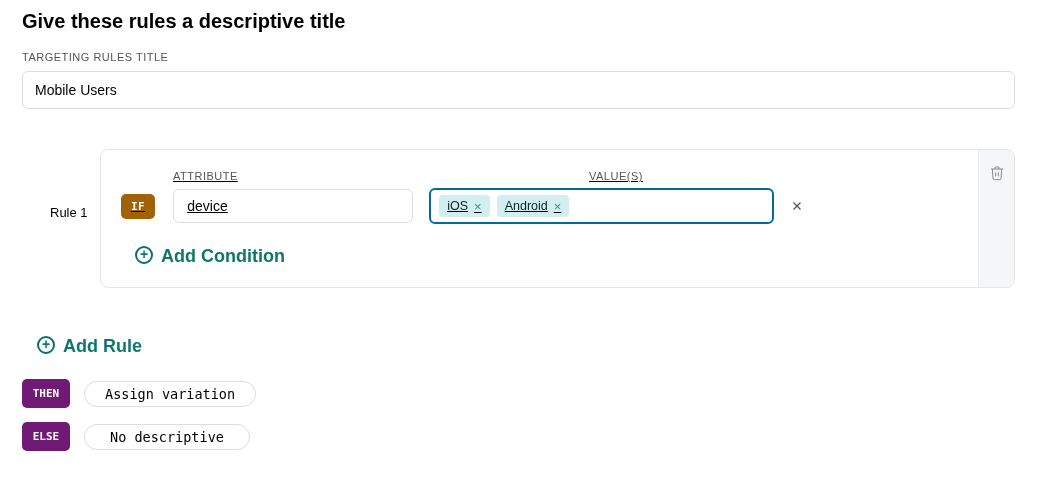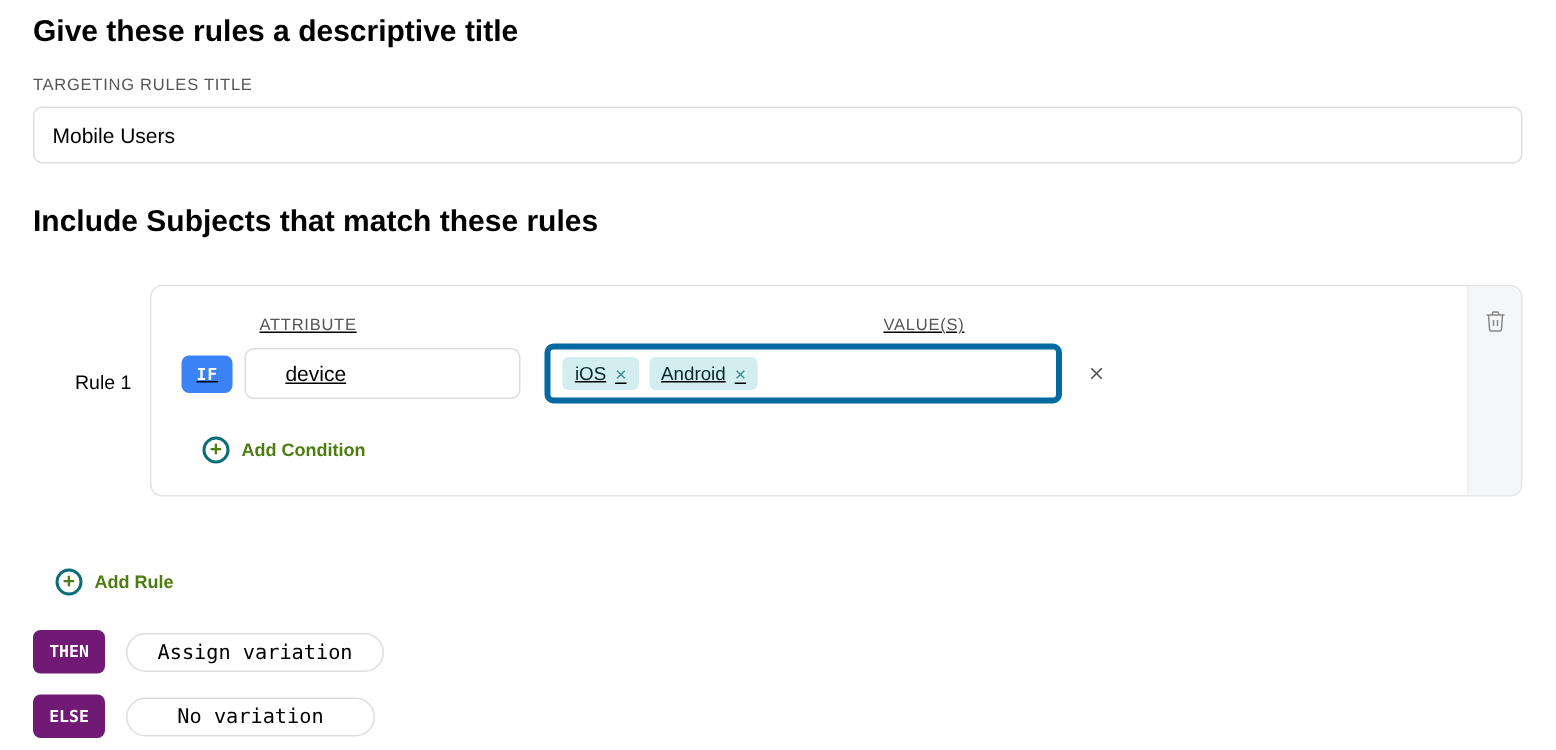--- a/index.html
+++ b/index.html
@@ -14,36 +14,36 @@
     .rule-card { flex: 1; display: flex; border: 1px solid #e5e5e5; border-radius: 8px; margin-top: 12px; background: #fff; }
     .rule-main { flex: 1; padding: 20px 0 20px 20px; text-decoration: underline; }
     .rule-side { width: 36px; background: #f5f6f7; border-left: 1px solid #eee; border-radius: 0 8px 8px 0; display: flex; align-items: flex-start; justify-content: center; padding-top: 14px; }
 
     .cond-head { display: flex; margin-left: 52px; margin-bottom: 6px; }
     .head-attr { width: 200px; font-size: 11px; color: #555; letter-spacing: 0.5px; font-weight: 500; }
     .head-gap { width: 216px; }
     .head-val { font-size: 11px; color: #555; letter-spacing: 0.5px; font-weight: 500; text-align: center; }
 
     .cond-body { display: flex; align-items: center; }
-    .badge { background: #3b82f6; color: #fff; font-size: 11px; font-weight: 700; letter-spacing: 0.5px; padding: 6px 10px; border-radius: 5px; min-width: 34px; text-align: center; font-family: ui-monospace, SFMono-Regular, Menlo, monospace; display: inline-block; }
+    .badge { background: #a16207; color: #fff; font-size: 11px; font-weight: 700; letter-spacing: 0.5px; padding: 6px 10px; border-radius: 5px; min-width: 34px; text-align: center; font-family: ui-monospace, SFMono-Regular, Menlo, monospace; display: inline-block; }
     .badge-sm { font-size: 11px; }
-    .attr-input { width: 184px; border: 1px solid #ddd; border-radius: 6px; padding: 8px 26px; font-size: 14px; margin-left: 8px; font-family: inherit; outline: none; }
+    .attr-input { width: 240px; border: 1px solid #ddd; border-radius: 6px; padding: 8px 13px; font-size: 14px; margin-left: 18px; font-family: inherit; outline: none; }
     .op-select { width: 200px; border: 1px solid #ddd; background: #f7f7f8; border-radius: 6px; padding: 8px 10px; font-size: 14px; margin-left: 16px; display: flex; align-items: center; justify-content: space-between; cursor: pointer; }
     .chev { width: 12px; height: 12px; display: inline-block; }
     .chev svg { width: 12px; height: 12px; stroke: #666; }
 
-    .values-input { display: flex; align-items: center; border: 4px solid #0369a1; border-radius: 6px; padding: 5px 8px; margin-left: 16px; width: 345px; }
+    .values-input { display: flex; align-items: center; border: 2px solid #0369a1; border-radius: 6px; padding: 5px 8px; margin-left: 16px; width: 345px; }
     .chip { background: #d3eef0; color: #07252a; font-size: 12.5px; padding: 4px 8px; border-radius: 4px; margin-right: 7px; display: inline-flex; align-items: center; }
     .chip .x { margin-left: 6px; font-size: 13px; color: #3a8b94; cursor: pointer; line-height: 1; }
     .val-ph { border: none; outline: none; font-size: 14px; flex: 1; font-family: inherit; color: #000; min-width: 100px; padding: 4px; }
 
     .clear-btn { margin-left: 14px; color: #555; cursor: pointer; display: inline-flex; align-items: center; justify-content: center; width: 18px; height: 18px; }
     .clear-btn svg { width: 14px; height: 14px; stroke: #555; }
 
-    .add-link { display: inline-flex; align-items: center; color: #4d7c0f; font-size: 12px; font-weight: 600; cursor: pointer; margin-top: 22px; }
+    .add-link { display: inline-flex; align-items: flex-start; color: #0f766e; font-size: 18px; font-weight: 600; cursor: pointer; margin-top: 22px; }
     .add-link .plus { width: 18px; height: 18px; border: 2px solid #0a6e77; border-radius: 50%; display: inline-flex; align-items: center; justify-content: center; margin-right: 8px; font-size: 14px; line-height: 1; }
     .add-link .plus::before { content: '+'; position: relative; top: -1px; }
 
     .add-rule-row { margin-left: 15px; margin-top: 26px; }
 
     .then-else { margin-top: 22px; }
     .te-row { display: flex; align-items: center; margin-bottom: 14px; }
     .te-badge { background: #701a75; color: #fff; font-size: 11px; font-weight: 700; padding: 8px 10px; border-radius: 5px; font-family: ui-monospace, SFMono-Regular, Menlo, monospace; min-width: 48px; text-align: center; }
     .te-box { border: 1px solid #ddd; border-radius: 16px; padding: 4px 20px; margin-left: 14px; font-size: 13.5px; font-family: ui-monospace, SFMono-Regular, Menlo, monospace; min-width: 166px; text-align: center; }
 
@@ -53,21 +53,20 @@
 </head>
 <body>
 
 
 
 <h2>Give these rules a descriptive title</h2>
 <div class="field-label">TARGETING RULES TITLE</div>
 <input class="text-input" type="text" value="Mobile Users" style="">
 
 <div class="section2">
-  <h2>Include Subjects that match these rules</h2>
 
   <div class="rule-row">
     <div class="rule-label">Rule 1</div>
     <div class="rule-card">
       <div class="rule-main">
         <div class="cond-head">
           <div class="head-attr">ATTRIBUTE</div>
           <div class="head-gap"></div>
           <div class="head-val">VALUE(S)</div>
         </div>
@@ -119,19 +118,19 @@
     </div>
   </div>
 
   <div class="then-else">
     <div class="te-row">
       <span class="te-badge">THEN</span>
       <div class="te-box">Assign variation</div>
     </div>
     <div class="te-row">
       <span class="te-badge">ELSE</span>
-      <div class="te-box">No variation</div>
+      <div class="te-box">No descriptive</div>
     </div>
   </div>
 </div>
 
 
 
 
 </body></html>

